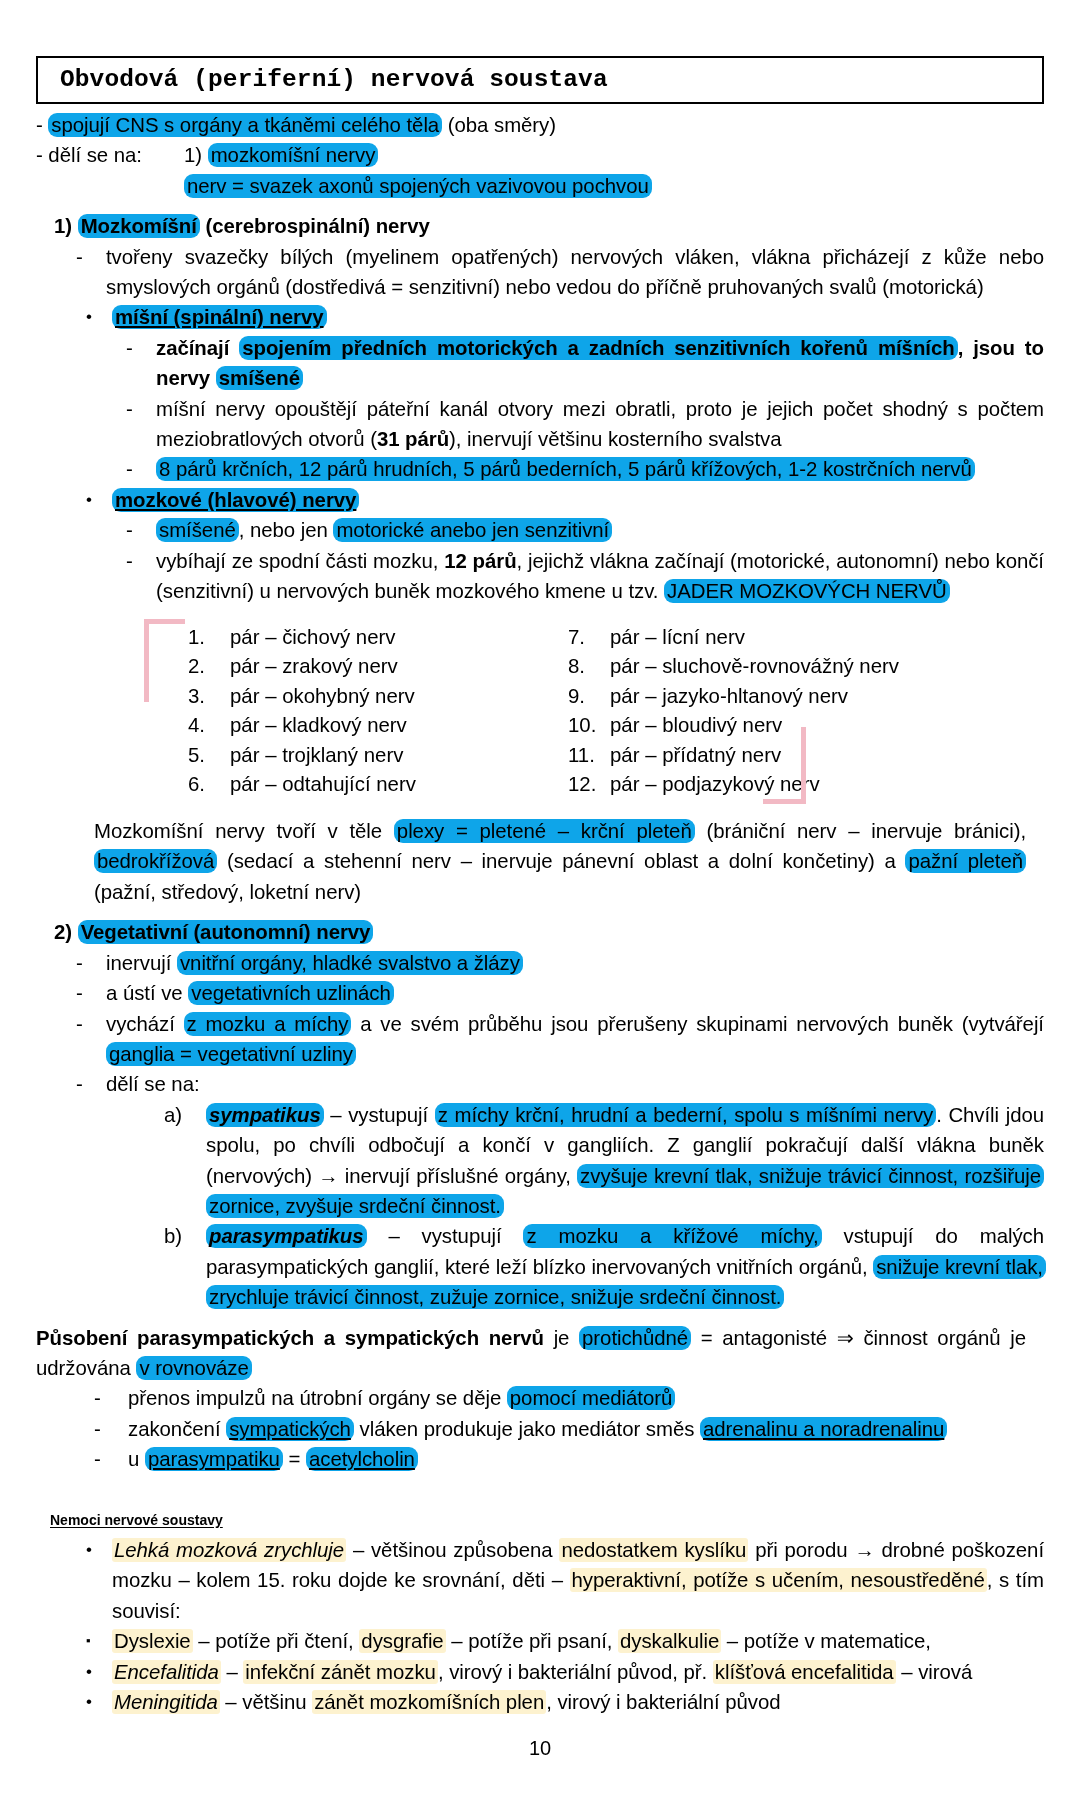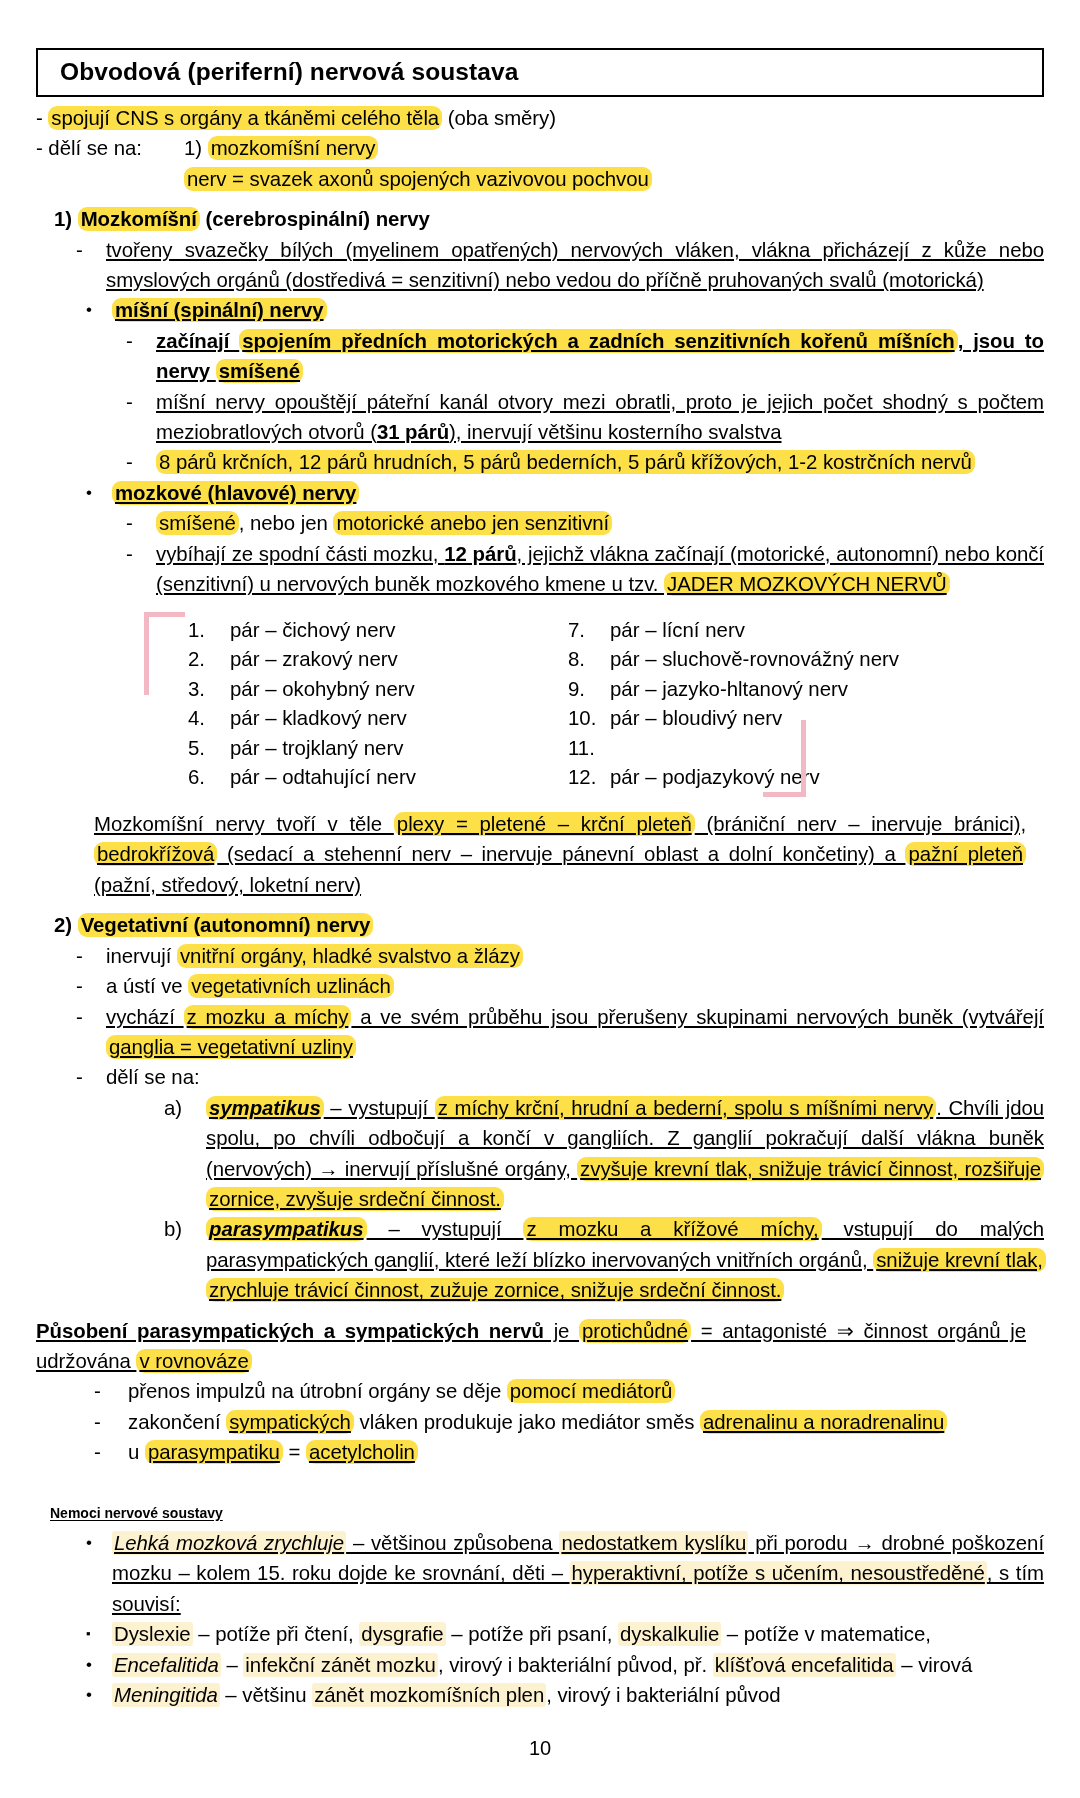--- a/index.html
+++ b/index.html
@@ -20,38 +20,39 @@
     height: 1798px;
     box-sizing: border-box;
     padding: 48px 36px 0 36px;
     overflow: hidden;
   }
 
   
   .title-box {
     border: 2px solid #000;
     padding: 8px 12px 9px 22px;
-    margin: 0 0 6px 0;
+    margin: 8px 0 6px 0;
+    font-family: Liberation Mono, monospace;
   }
   .title-box .title-text {
     font-size: 24.5px;
     font-weight: bold;
     letter-spacing: 0.1px;
   }
 
   
   .line, .para {
     font-size: 20.4px;
     line-height: 30.4px;
     letter-spacing: -0.05px;
   }
-  .para { text-align: justify; text-decoration: underline; }
-
-  
-  .hl   { background: #fde047; border-radius: 9px; padding: 1px 3px; box-decoration-break: clone; -webkit-box-decoration-break: clone; }
+  .para { text-align: justify; }
+
+  
+  .hl   { background: #0ea5e9; border-radius: 9px; padding: 1px 3px; box-decoration-break: clone; -webkit-box-decoration-break: clone; }
   .hly  { background: #fdf2cf; border-radius: 3px; padding: 1px 2px; box-decoration-break: clone; -webkit-box-decoration-break: clone; }
   .b    { font-weight: bold; }
   .i    { font-style: italic; }
   .u    { text-decoration: underline; text-underline-offset: 2px; }
 
   
   .row { display: flex; }
   .row > .mk { flex: 0 0 auto; }
   .row > .tx { flex: 1 1 auto; }
 
@@ -248,20 +249,21 @@
         <div class="nerve-item">
             <span class="num">9.</span>
             <span class="txt">pár – jazyko-hltanový nerv</span>
           </div>
         <div class="nerve-item">
             <span class="num">10.</span>
             <span class="txt">pár – bloudivý nerv</span>
           </div>
         <div class="nerve-item">
             <span class="num">11.</span>
+            <span class="txt">pár – přídatný nerv</span>
           </div>
         <div class="nerve-item">
             <span class="num">12.</span>
             <span class="txt">pár – podjazykový nerv</span>
           </div>
       </div>
     </div>
   </div>
 
   <div class="gap-sm"></div>

